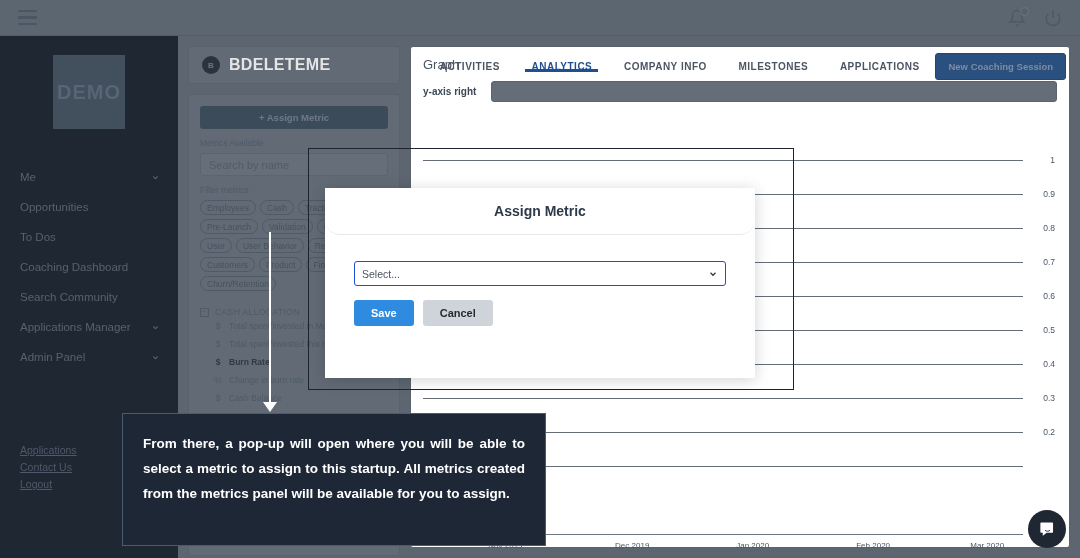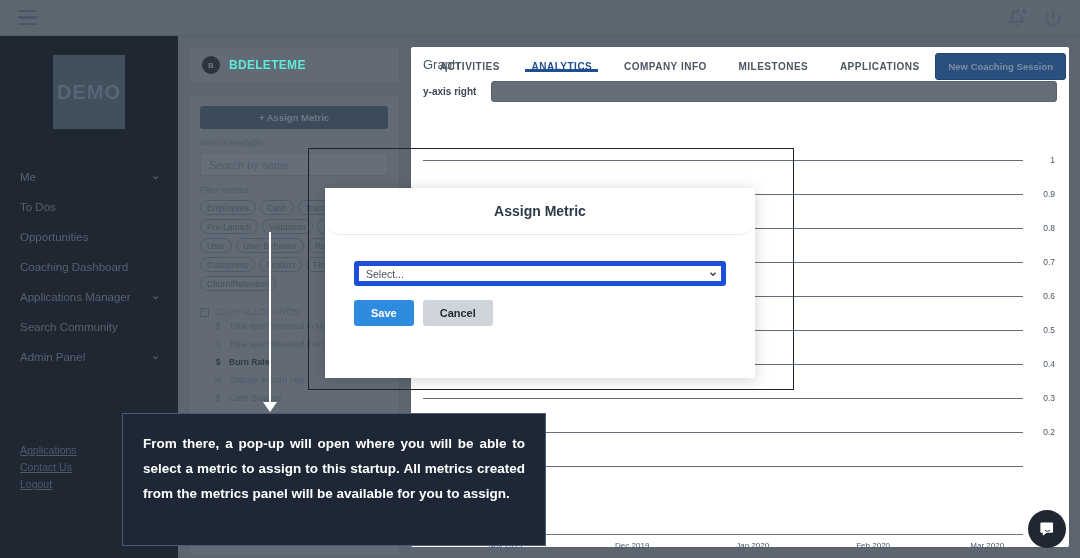--- a/index.html
+++ b/index.html
@@ -80,21 +80,21 @@
     border-radius: 3px; height: 38px;
     display: flex; align-items: center; gap: 9px; padding: 0 13px;
     margin-bottom: 10px;
   }
   .avatar {
     width: 18px; height: 18px; border-radius: 50%;
     background: #2b333f; color: #6d7682;
     font-size: 8px; font-weight: 700;
     display: flex; align-items: center; justify-content: center;
   }
-  .company-name { font-size: 12px; font-weight: 700; color: #5eead4; letter-spacing: .3px; }
+  .company-name { font-size: 16px; font-weight: 700; color: #e5e5e5; letter-spacing: .3px; }
 
   .metrics-card {
     background: #626b75; border: 1px solid #59626d;
     border-radius: 3px; padding: 11px; height: 462px;
   }
   .assign-btn {
     width: 100%; height: 23px; border-radius: 3px;
     background: #3c4b5a; color: #6f7986;
     font-size: 9.5px; font-weight: 700;
     display: flex; align-items: center; justify-content: center;
@@ -188,21 +188,21 @@
   .modal-head {
     height: 47px; display: flex; align-items: center; justify-content: center;
     border-bottom: 1px solid #e6e8ea;
     border-radius: 15px;
   }
   .modal-title { font-size: 14px; font-weight: 700; color: #2d3a4a; }
   .modal-body { padding: 26px 29px 0; }
   .select-wrap { position: relative; }
   .select-ctl {
     width: 100%; height: 25px;
-    border: 5px solid #1d4ed8; border-radius: 3px;
+    border: 1px solid #1d4ed8; border-radius: 3px;
     background: #fff; color: #4b5360; font-size: 10.5px;
     padding: 0 24px 0 7px;
     appearance: none; -webkit-appearance: none;
     outline: none;
   }
   .select-caret {
     position: absolute; right: 8px; top: 50%; transform: translateY(-50%);
     pointer-events: none; width: 10px; height: 10px; color: #2d3a4a;
   }
   .btn-row { display: flex; gap: 9px; margin-top: 14px; }
@@ -286,38 +286,38 @@
       <div class="nav">
         <div class="nav-item">
           <span class="label">Me</span>
           <span class="chev">
             <svg viewBox="0 0 24 24" fill="none" stroke="currentColor" stroke-width="3">
                 <polyline points="6 9 12 15 18 9"></polyline>
               </svg>
           </span>
         </div>
         <div class="nav-item">
+          <span class="label">Opportunities</span>
+        </div>
+        <div class="nav-item">
           <span class="label">To Dos</span>
         </div>
         <div class="nav-item">
-          <span class="label">Opportunities</span>
-        </div>
-        <div class="nav-item">
           <span class="label">Coaching Dashboard</span>
+        </div>
+        <div class="nav-item">
+          <span class="label">Search Community</span>
         </div>
         <div class="nav-item">
           <span class="label">Applications Manager</span>
           <span class="chev">
             <svg viewBox="0 0 24 24" fill="none" stroke="currentColor" stroke-width="3">
                 <polyline points="6 9 12 15 18 9"></polyline>
               </svg>
           </span>
-        </div>
-        <div class="nav-item">
-          <span class="label">Search Community</span>
         </div>
         <div class="nav-item">
           <span class="label">Admin Panel</span>
           <span class="chev">
             <svg viewBox="0 0 24 24" fill="none" stroke="currentColor" stroke-width="3">
                 <polyline points="6 9 12 15 18 9"></polyline>
               </svg>
           </span>
         </div>
       </div>

